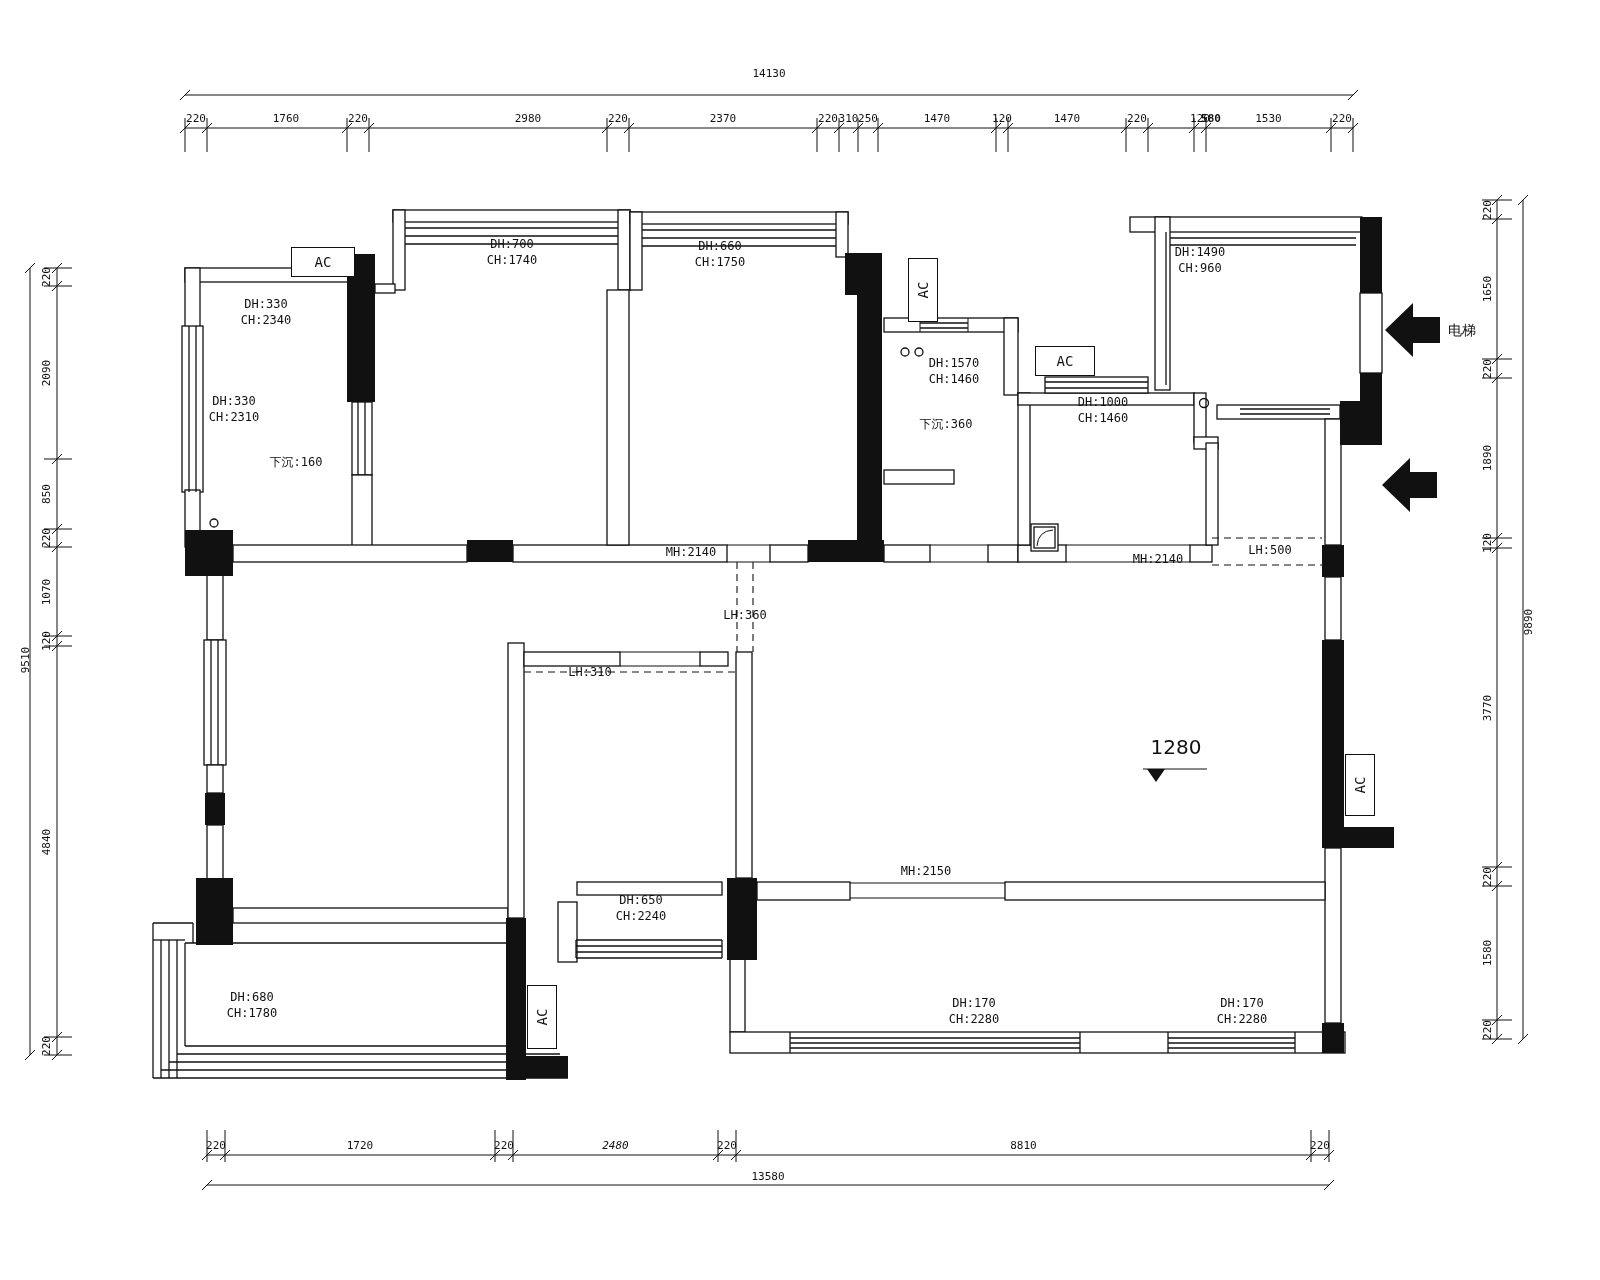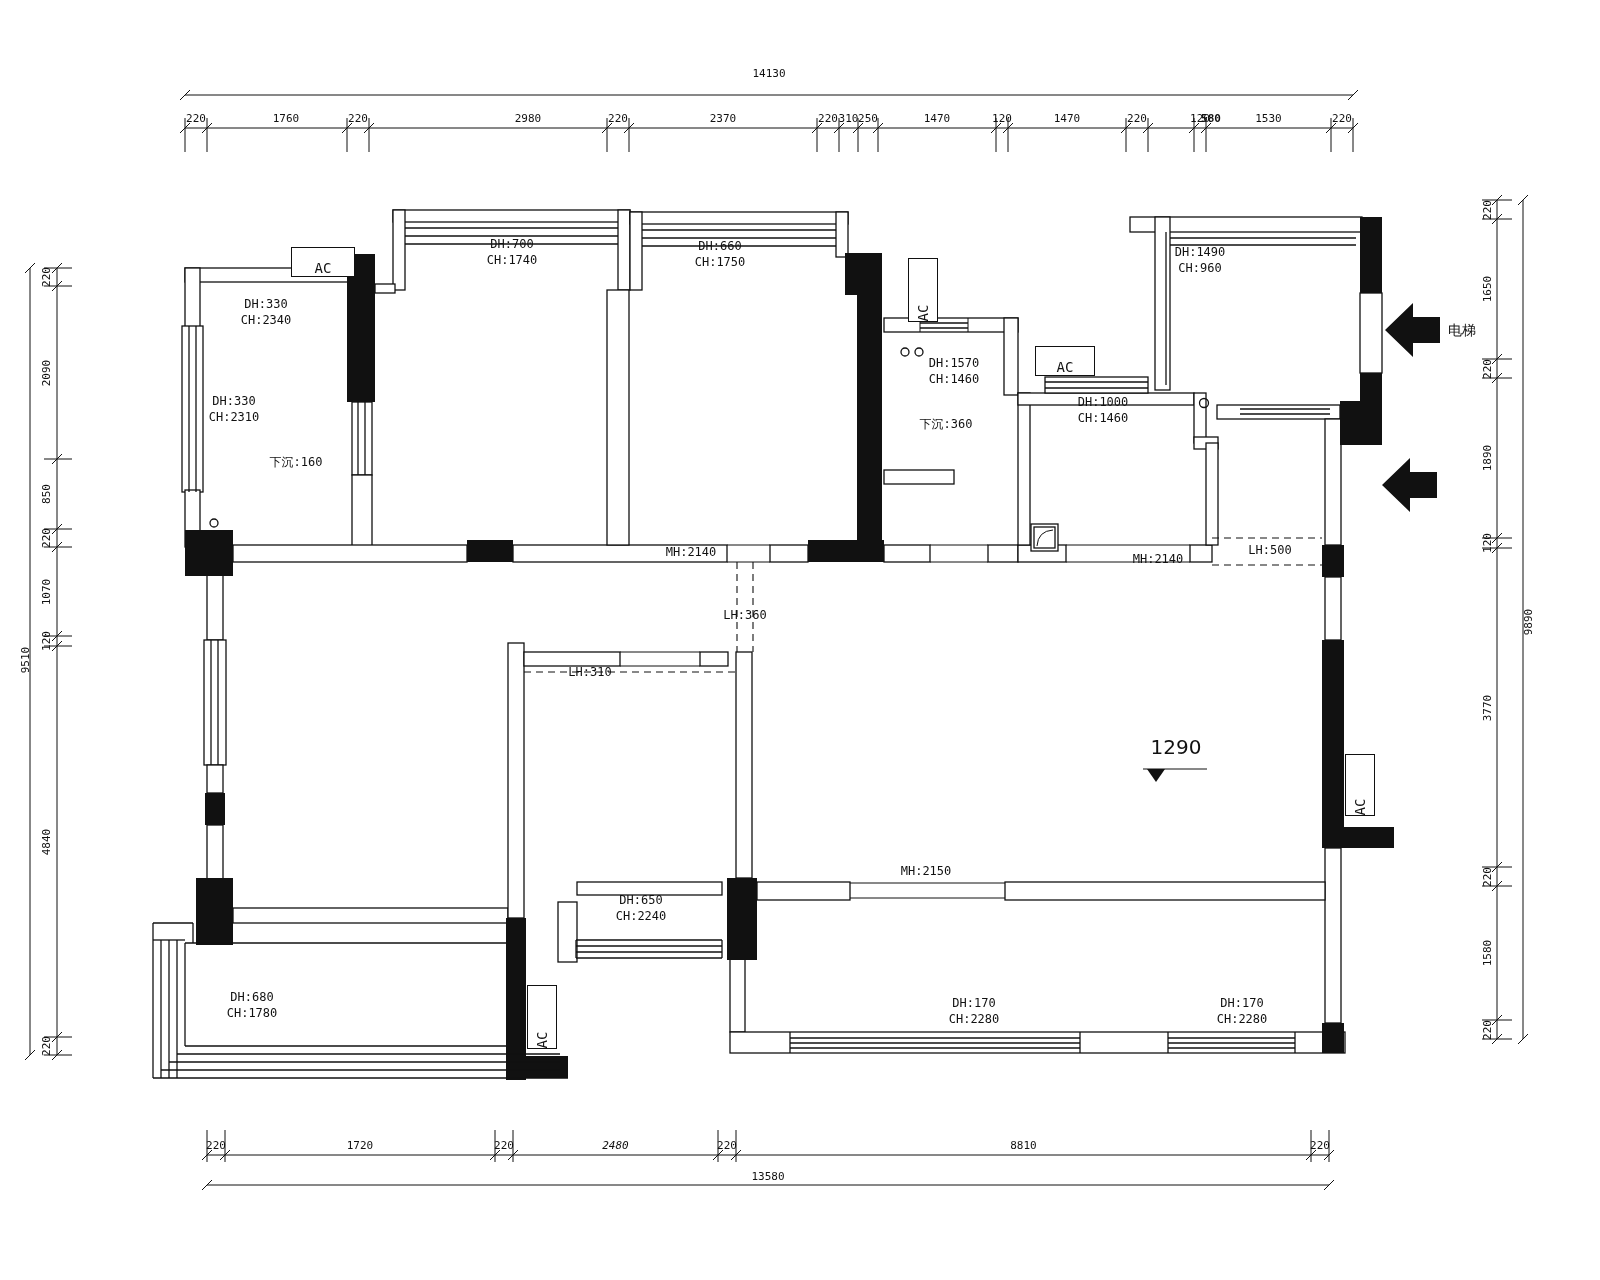--- a/index.html
+++ b/index.html
@@ -6,21 +6,21 @@
   #stage{position:relative;width:1600px;height:1280px;background:#fff;overflow:hidden;
          font-family:"DejaVu Sans Mono","Liberation Mono",monospace;color:#111;}
   #plan{position:absolute;left:0;top:0;}
   .lbl{position:absolute;transform:translate(-50%,-50%);font-size:12px;line-height:1.3;
        white-space:pre-line;text-align:center;letter-spacing:0;color:#111;}
   .dim{font-size:11px;}
   .rotv{transform:translate(-50%,-50%) rotate(-90deg);}
   .lvl{font-size:20px;font-family:"DejaVu Sans","Liberation Sans",sans-serif;}
   .ltr{transform:translate(0,-50%);font-size:14px;}
   .acbox{position:absolute;border:1.4px solid #111;background:#fff;display:flex;
-         align-items:flex-end;justify-content:center;font-size:14px;}
+         align-items:center;justify-content:center;font-size:14px;}
   .acv span{transform:rotate(-90deg);display:block;}
   svg .w{fill:#fff;stroke:#111;stroke-width:1.3;}
   svg .k{fill:#111;stroke:none;}
   svg .ln{stroke:#111;stroke-width:1.3;fill:none;}
   svg .thin{stroke:#111;stroke-width:1;fill:none;}
   svg .dash{stroke:#111;stroke-width:1.1;fill:none;stroke-dasharray:7 5;}
 </style>
 </head>
 <body>
 
@@ -339,21 +339,21 @@
 <div class="lbl" style="left:590px;top:673px">LH:310</div>
 <div class="lbl" style="left:926px;top:872px">MH:2150</div>
 <div class="lbl" style="left:641px;top:909px">DH:650
 CH:2240</div>
 <div class="lbl" style="left:252px;top:1006px">DH:680
 CH:1780</div>
 <div class="lbl" style="left:974px;top:1012px">DH:170
 CH:2280</div>
 <div class="lbl" style="left:1242px;top:1012px">DH:170
 CH:2280</div>
-<div class="lbl lvl" style="left:1176px;top:747px">1290</div>
+<div class="lbl lvl" style="left:1176px;top:747px">1280</div>
 <div class="lbl ltr" style="left:1448px;top:330px;transform:translate(0,-50%)">电梯</div>
 
 <div class="acbox" style="left:291px;top:247px;width:62px;height:28px">
       <span>AC</span>
     </div>
 <div class="acbox acv" style="left:908px;top:258px;width:28px;height:62px">
       <span>AC</span>
     </div>
 <div class="acbox" style="left:1035px;top:346px;width:58px;height:28px">
       <span>AC</span>

